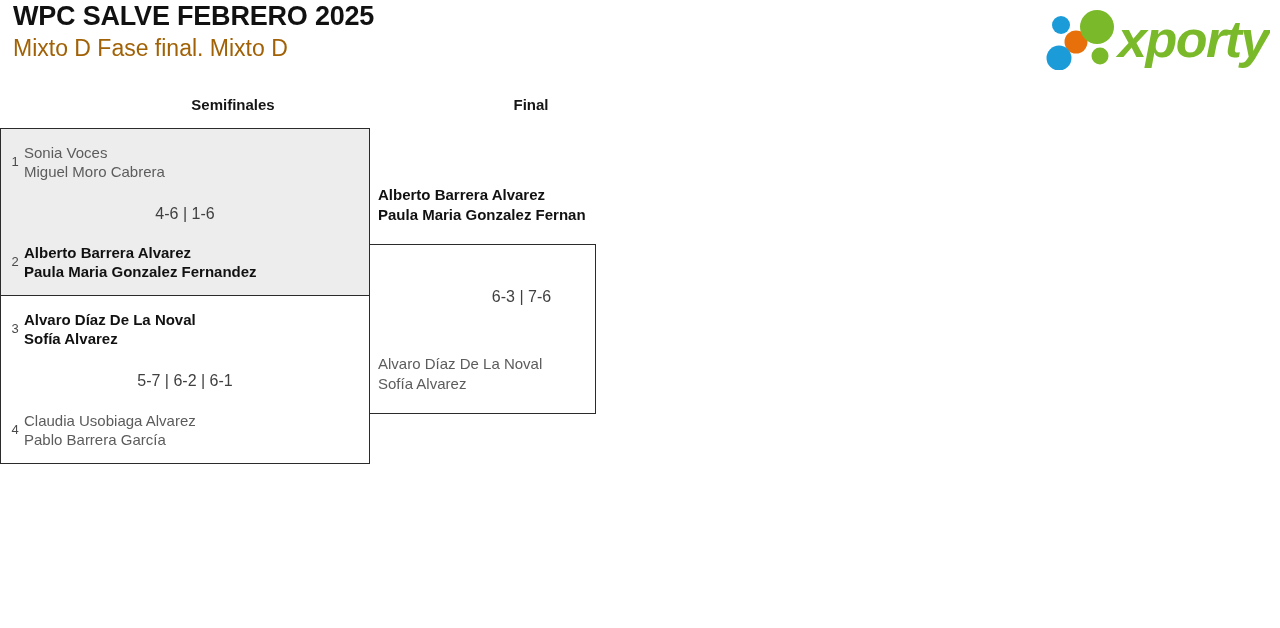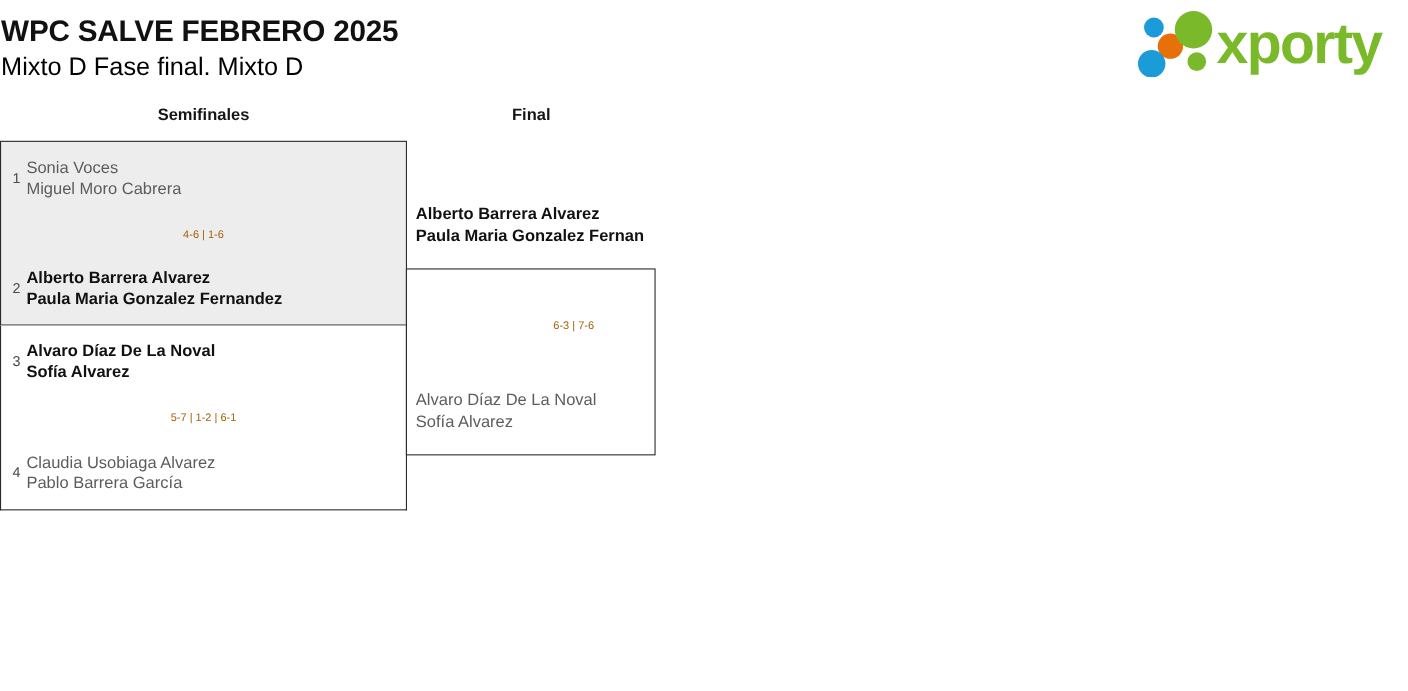--- a/index.html
+++ b/index.html
@@ -22,48 +22,48 @@
     position: absolute;
     left: 0;
     top: 0;
     width: 1280px;
     height: 80px;
   }
   .title-block {
     position: absolute;
     left: 0;
     top: 0;
-    padding-left: 0px;
-    margin-top: 12px;
+    padding-left: 12px;
   }
   .title-line1 {
     font-size: 27px;
     font-weight: 700;
     line-height: 33px;
     letter-spacing: -0.2px;
     color: #111111;
     margin: 0;
     padding: 0 0 0 1px;
   }
   .title-line2 {
     font-size: 23px;
     font-weight: 400;
     line-height: 30px;
-    color: #000000;
+    color: #a16207;
     margin: 0;
     padding: 0 0 0 1px;
   }
 
   
   .brand-logo {
     position: absolute;
-    right: 22px;
+    right: 10px;
     top: 4px;
     width: 228px;
     height: 66px;
+    font-style: italic;
   }
   .brand-logo svg {
     display: block;
   }
 
   
   .bracket {
     position: absolute;
     left: 0;
     top: 94px;
@@ -74,20 +74,21 @@
     height: 34px;
   }
   .round-title {
     position: absolute;
     top: 0;
     font-size: 15px;
     font-weight: 700;
     color: #151515;
     text-align: center;
     line-height: 22px;
+    padding-left: 48px;
   }
   .round-title.r-semis { left: 0px;   width: 370px; }
   .round-title.r-final { left: 369px; width: 228px; }
 
   .rounds-body {
     position: relative;
     height: 400px;
   }
 
   
@@ -149,22 +150,22 @@
   .loser .name {
     color: #5c5c5c;
     font-weight: 400;
   }
 
   .score {
     position: absolute;
     left: 0;
     width: 100%;
     text-align: center;
-    font-size: 10px;
-    color: #a16207;
+    font-size: 16px;
+    color: #404040;
     line-height: 18px;
   }
   .score.semi-score  { top: 76px; }
   .score.final-score { top: 36px; }
 
   
   .final-team-wrap {
     position: absolute;
     left: 9px;
     right: 4px;
@@ -242,21 +243,21 @@
 
       <div class="match match-semi plain no-top">
         <div class="team top winner">
           <span class="seed">3</span>
           <span class="names">
             <span class="name">Alvaro Díaz De La Noval</span>
             <span class="name">Sofía Alvarez</span>
           </span>
         </div>
 
-        <div class="score semi-score">5-7 | 1-2 | 6-1</div>
+        <div class="score semi-score">5-7 | 6-2 | 6-1</div>
 
         <div class="team bottom loser">
           <span class="seed">4</span>
           <span class="names">
             <span class="name">Claudia Usobiaga Alvarez</span>
             <span class="name">Pablo Barrera García</span>
           </span>
         </div>
       </div>
 

